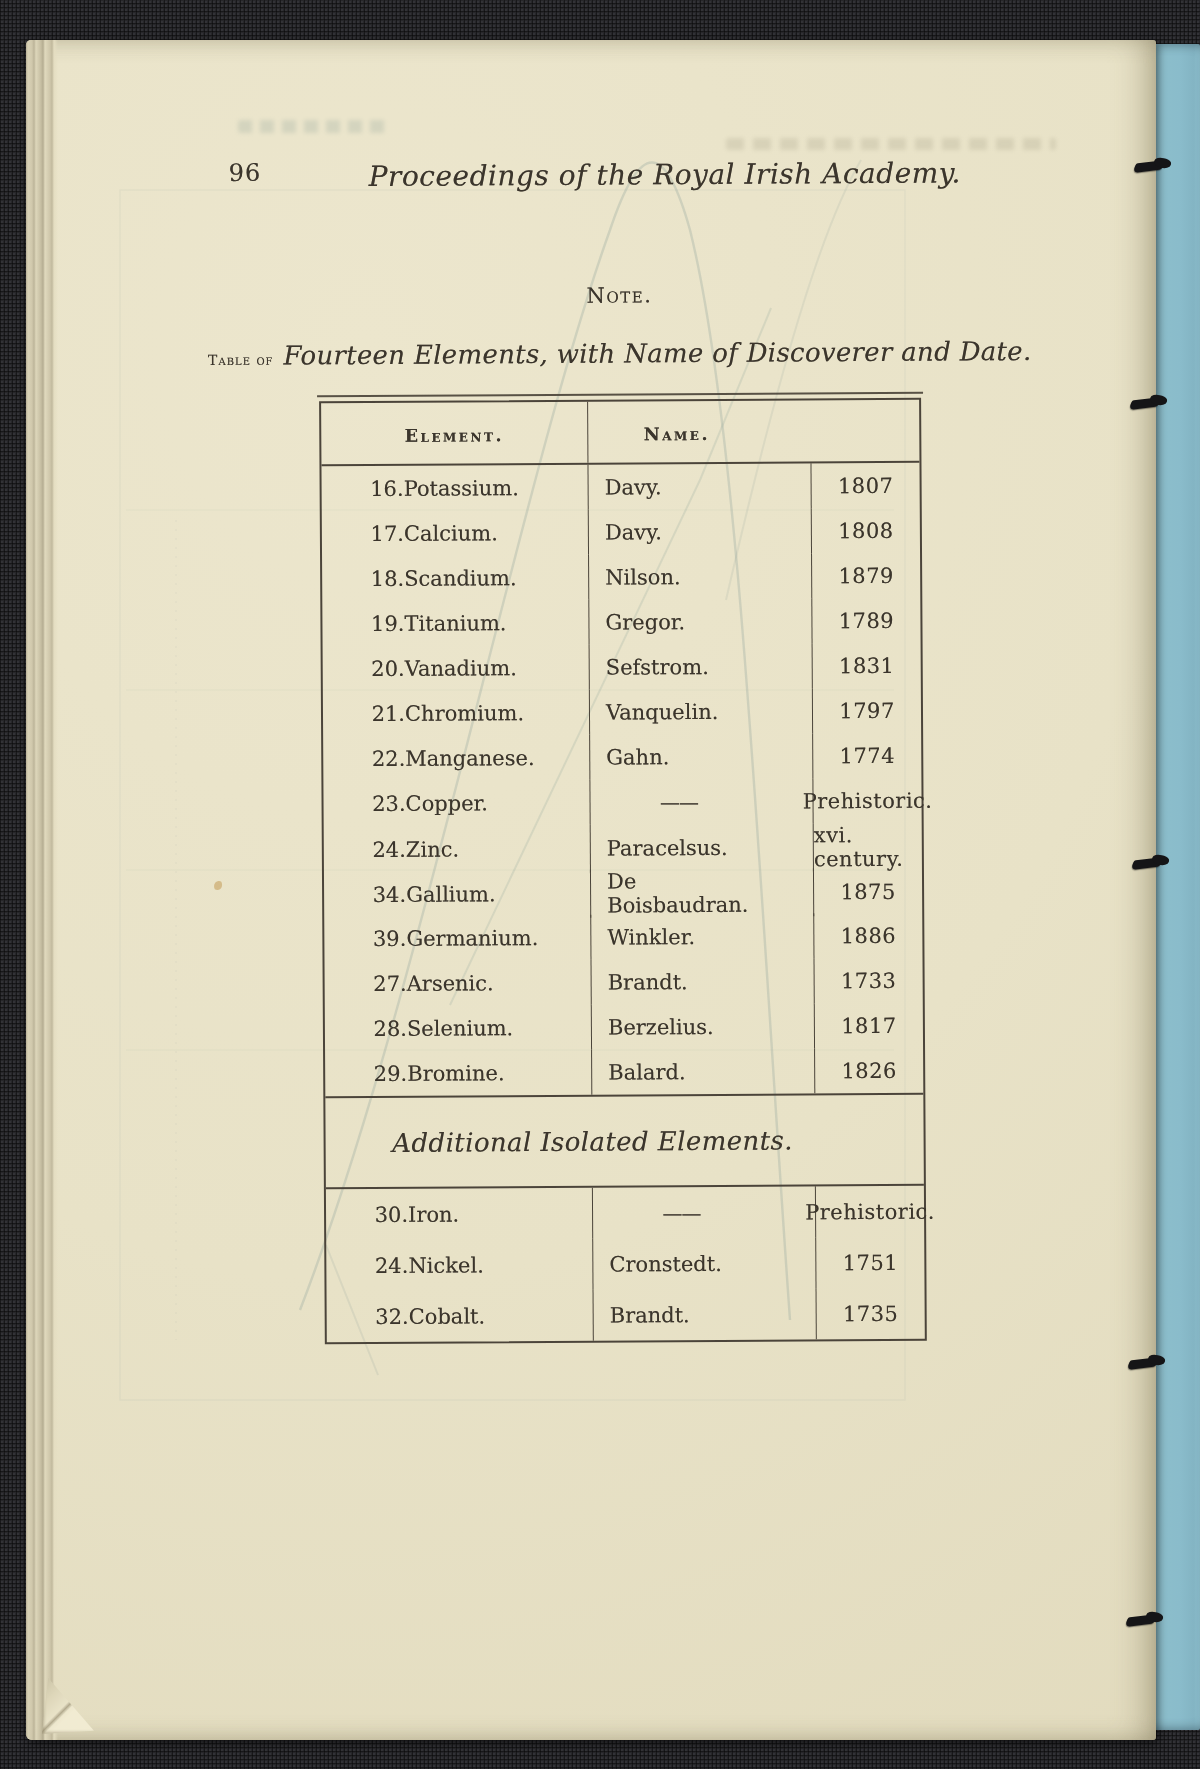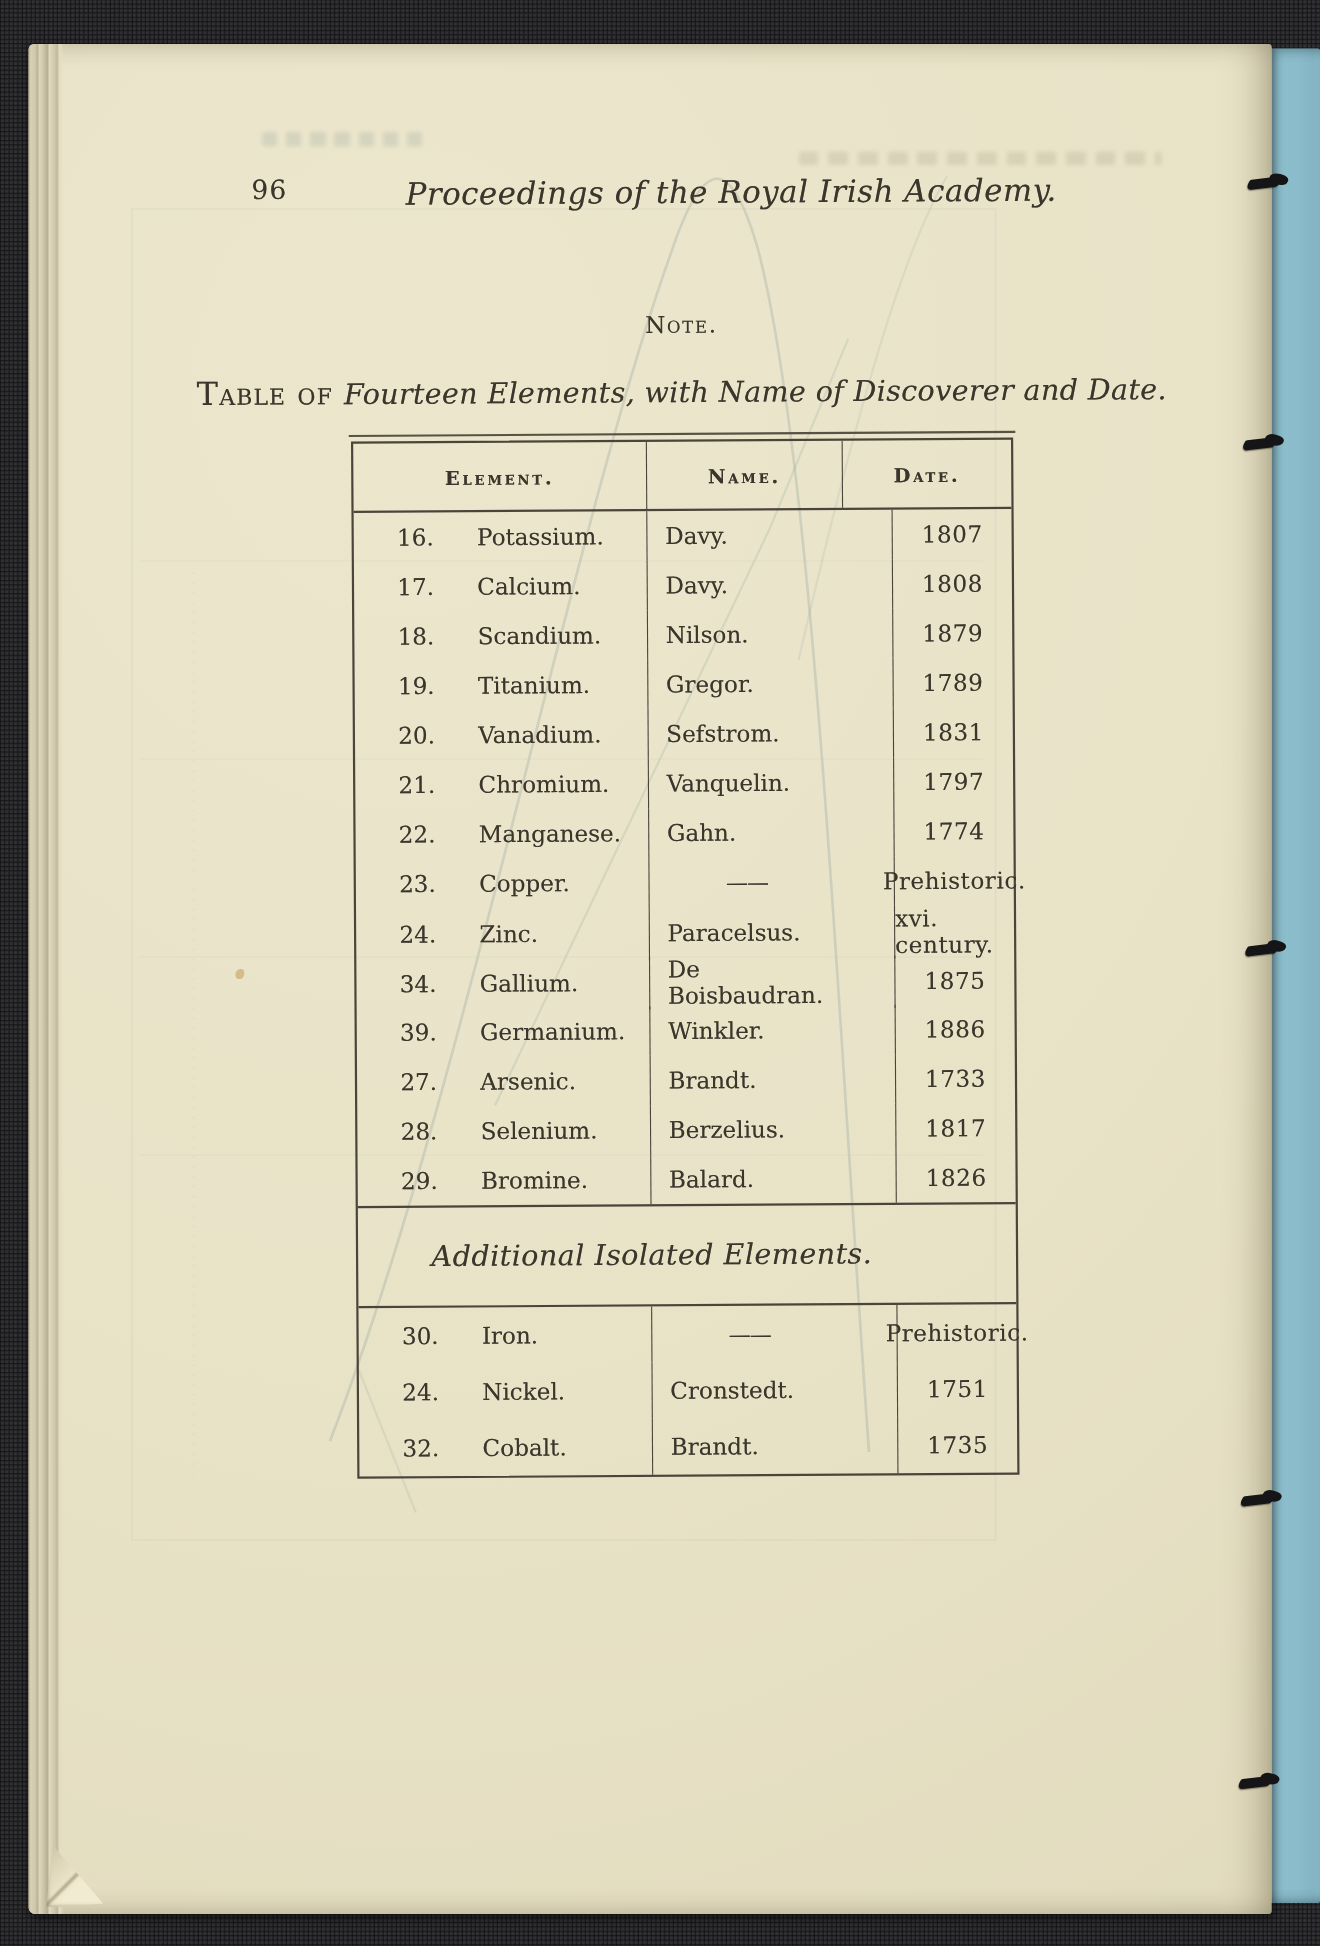--- a/index.html
+++ b/index.html
@@ -58,21 +58,21 @@
   .page-num{left:205px; top:116px; font-size:24px; letter-spacing:1px;}
   .running-title{
     left:345px; width:570px; top:118px; text-align:center;
     font-size:28px; font-style:italic; letter-spacing:.5px;
   }
   .note{
     left:295px; width:600px; top:243px; text-align:center;
     font-size:21px; font-variant:small-caps; letter-spacing:1.5px;
   }
   .caption{left:145px; width:900px; top:298px; text-align:center; font-size:26px;}
-  .caption .sc{font-variant:small-caps; font-style:normal; font-size:29px; letter-spacing:1px; margin-right:10px;}
+  .caption .sc{font-variant:small-caps; font-style:normal; font-size:14px; letter-spacing:1px; margin-right:10px;}
   .caption .it{font-style:italic; letter-spacing:.3px;}
 
   
   .tbl{
     position:absolute; left:294px; top:359px; width:602px;
     border:2px solid var(--line);
   }
   .tbl::before{ 
     content:""; position:absolute; left:-4px; right:-4px; top:-8px;
     border-top:2px solid var(--line); opacity:.92;
@@ -85,21 +85,21 @@
   .t-head .cell{
     justify-content:center; font-variant:small-caps; font-weight:600;
     font-size:17.5px; letter-spacing:2.5px; padding-top:4px;
     text-shadow:0 0 .5px rgba(59,53,44,.7);
   }
 
   .t-row{height:45px;}
   .t-body2 .t-row{height:51px;}
   .t-row .cell{font-size:21px; text-shadow:0 0 .5px rgba(59,53,44,.5);}
   .c-el{padding-left:30px;}
-  .el-num{display:inline-block; width:52px; text-align:center; margin-right:30px;}
+  .el-num{display:inline-block; width:52px; text-align:right; }
   .c-name{padding-left:16px;}
   .c-name.dash{justify-content:center; padding-left:0; letter-spacing:-1px; font-size:20px;}
   .c-date{justify-content:center; letter-spacing:.5px;margin-left:45px;}
 
   .t-sec{
     height:93px; border-top:2px solid var(--line); border-bottom:2px solid var(--line);
     display:flex; align-items:center; justify-content:center; padding-right:64px;
     font-style:italic; font-size:26px; letter-spacing:.4px;
     text-shadow:0 0 .5px rgba(59,53,44,.5);
   }
@@ -168,21 +168,20 @@
     <div class="txt running-title">Proceedings of the Royal Irish Academy.</div>
     <div class="txt note">Note.</div>
     <div class="txt caption">
       <span class="sc">Table of</span><span class="it">Fourteen Elements, with Name of Discoverer and Date.</span>
     </div>
 
     <div class="tbl">
       <div class="t-grid t-head">
         <div class="cell">Element.</div>
         <div class="cell">Name.</div>
-        <div class="cell">Date.</div>
       </div>
 
       <div>
           <div class="t-grid t-row">
             <div class="cell c-el">
               <div class="el-num">16.</div>
               <div class="el-name">Potassium.</div>
             </div>
             <div class="cell c-name">Davy.</div>
             <div class="cell c-date">1807</div>

